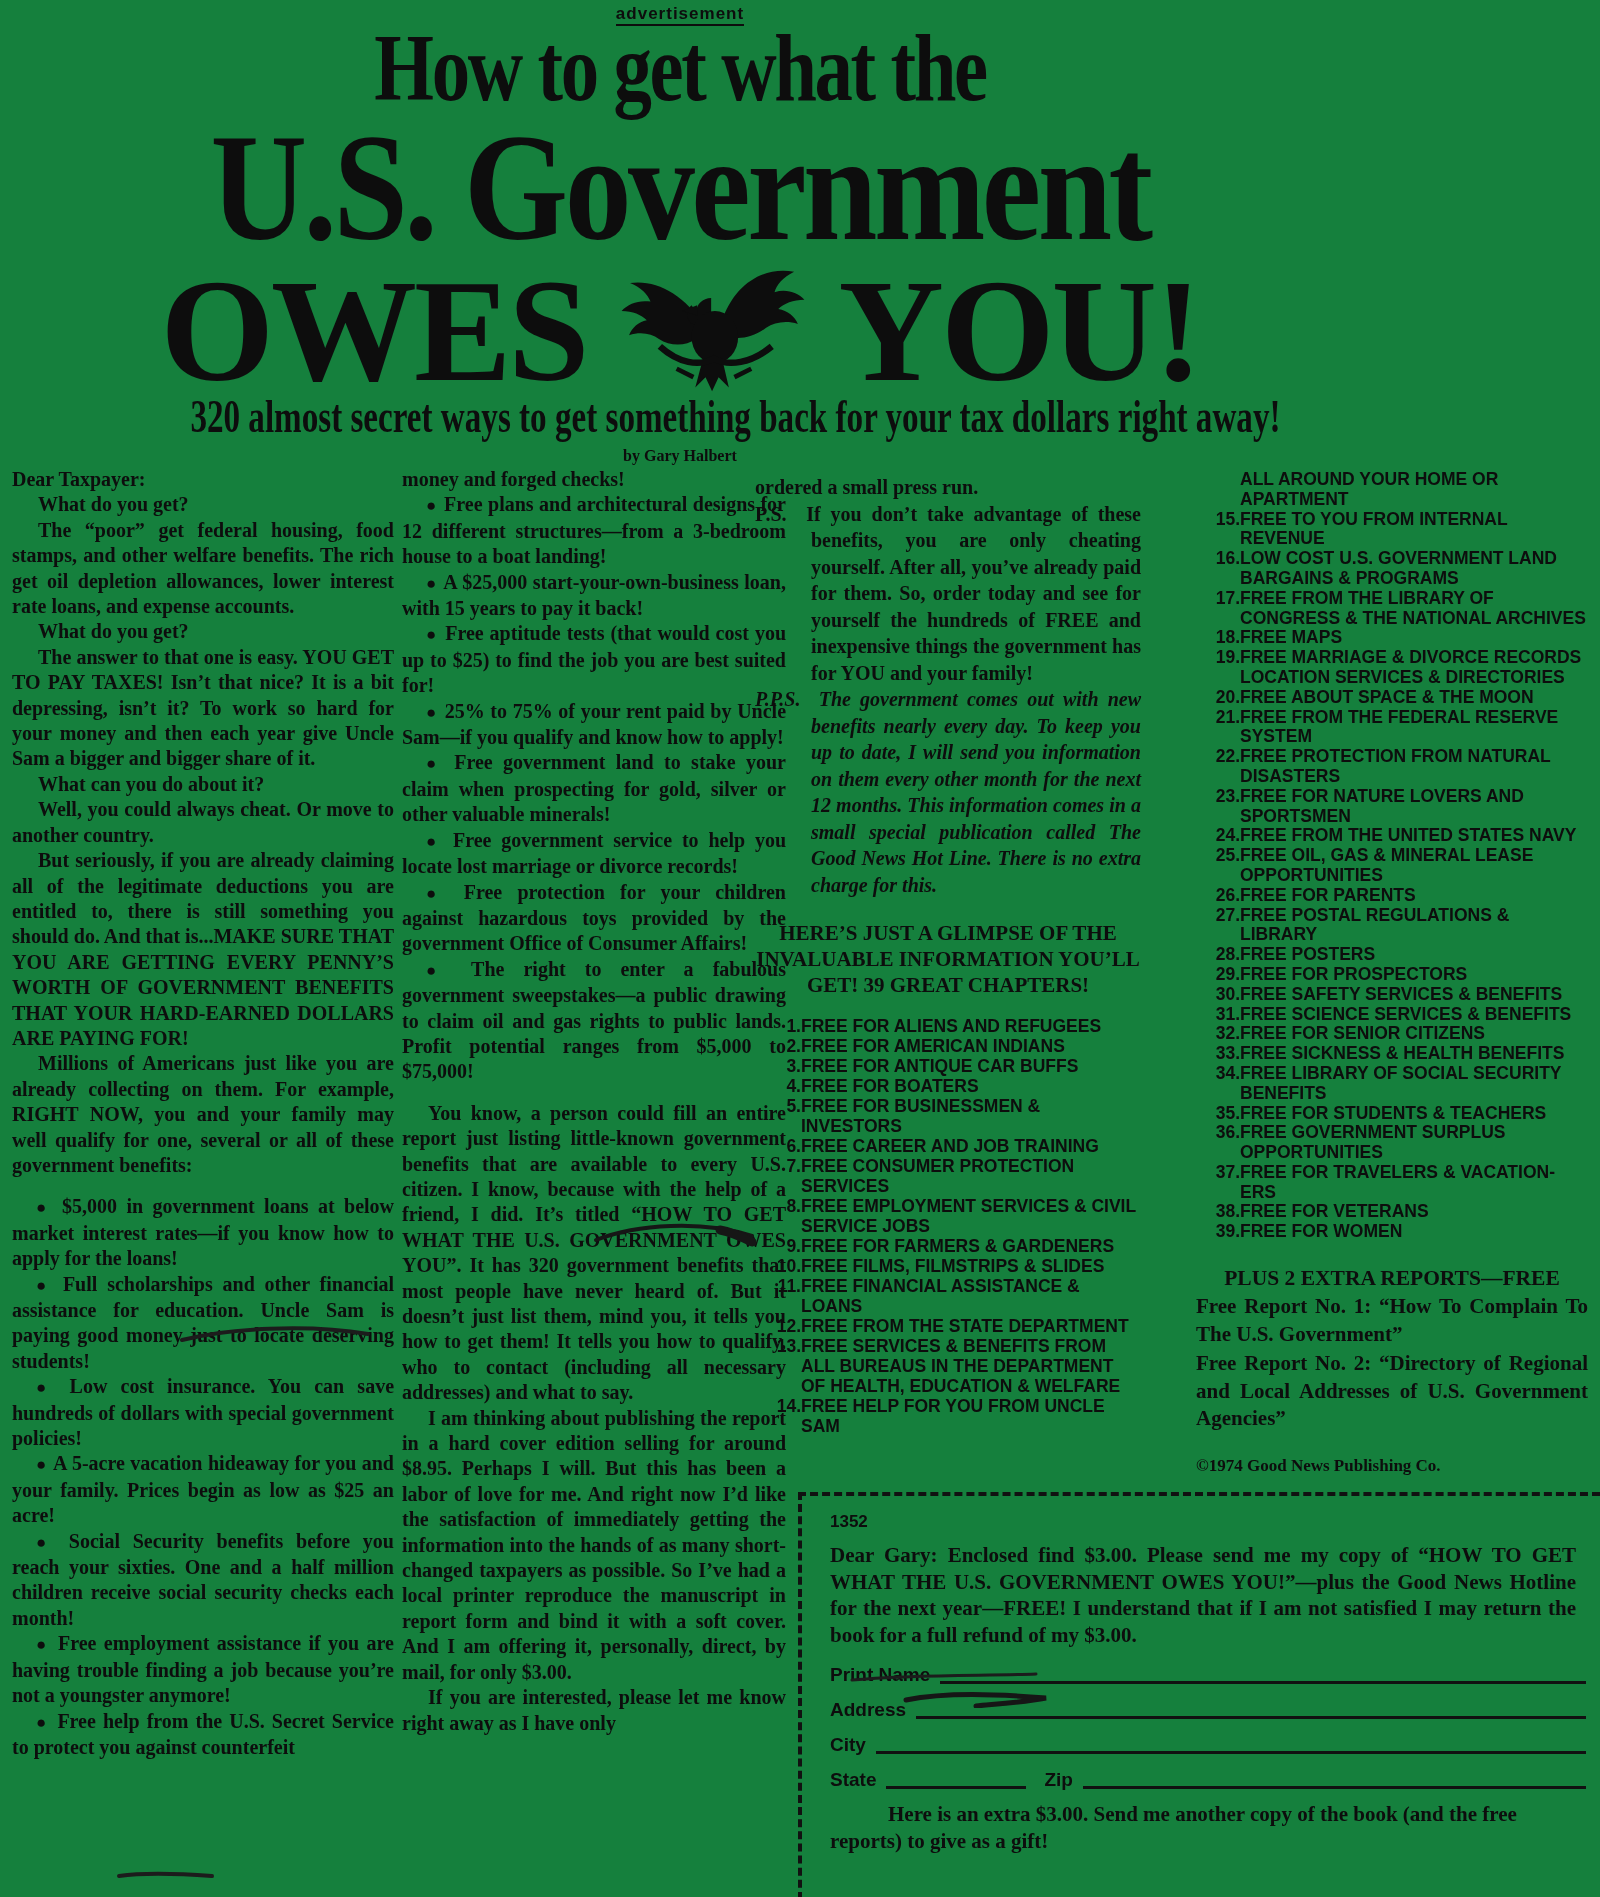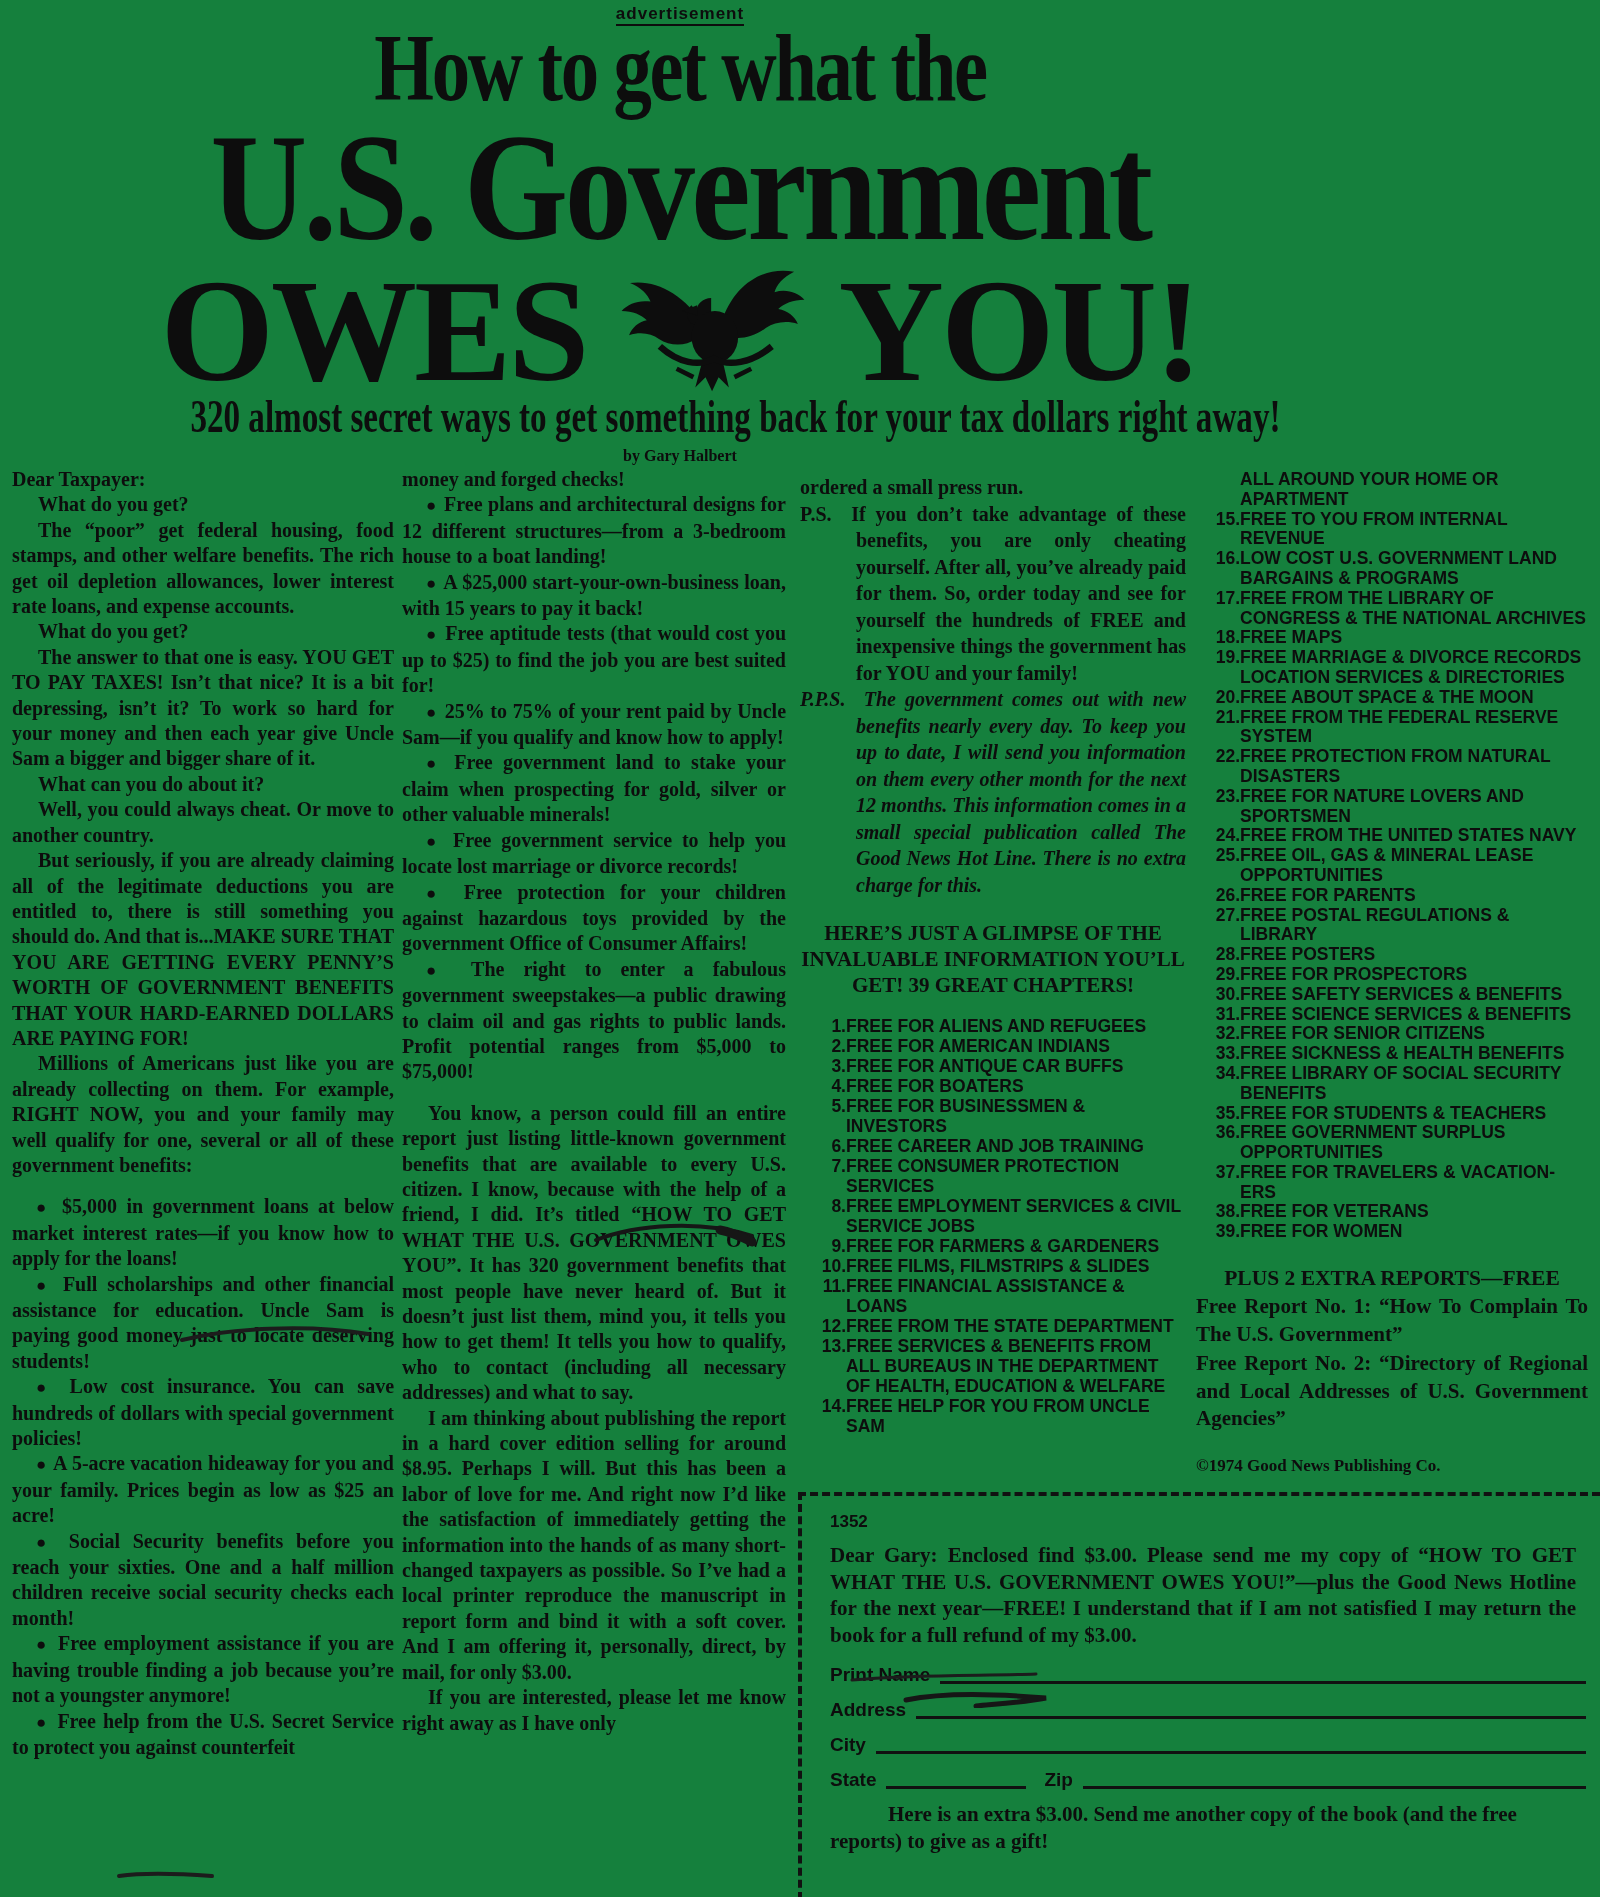--- a/index.html
+++ b/index.html
@@ -18,21 +18,21 @@
   .hl3 { top:258px; font-size:146px; display:flex; align-items:center; justify-content:center; gap:28px; }
   .hl3 .word { letter-spacing:-3px; }
   .eagle { margin-top:-14px; }
   .subhead { top:390px; font-size:46px; font-weight:bold; transform:scaleX(.72); transform-origin:50% 0; white-space:nowrap; }
   .byline  { top:447px; font-size:16px; font-weight:bold; }
   
   .col { position:absolute; text-align:justify; font-weight:bold; font-size:20px; line-height:25.4px; }
   .col p { margin:0; }
   .col1 { left:12px;   top:467px; width:382px; }
   .col2 { left:402px;  top:467px; width:384px; }
-  .col3 { left:800px;  top:474px; width:386px; line-height:26.5px; }
+  .col3 { left:755px;  top:474px; width:386px; line-height:26.5px; }
   .col4 { left:1196px; top:470px; width:392px; }
   .ind  { text-indent:26px; }
   .bullet { text-indent:24px; }
   .dot { font-size:17px; letter-spacing:2px; }
   .sp  { margin-top:16px !important; }
   .ps  { padding-left:56px; text-indent:-56px;font-family:Liberation Serif, serif; }
   .pps { padding-left:56px; text-indent:-56px; font-style:italic; }
   .glimpse { margin-top:22px !important; text-align:center; font-size:21px; line-height:26px; }
   
   .chapters { margin-top:18px; font-family:"Liberation Sans", sans-serif; font-weight:bold;

